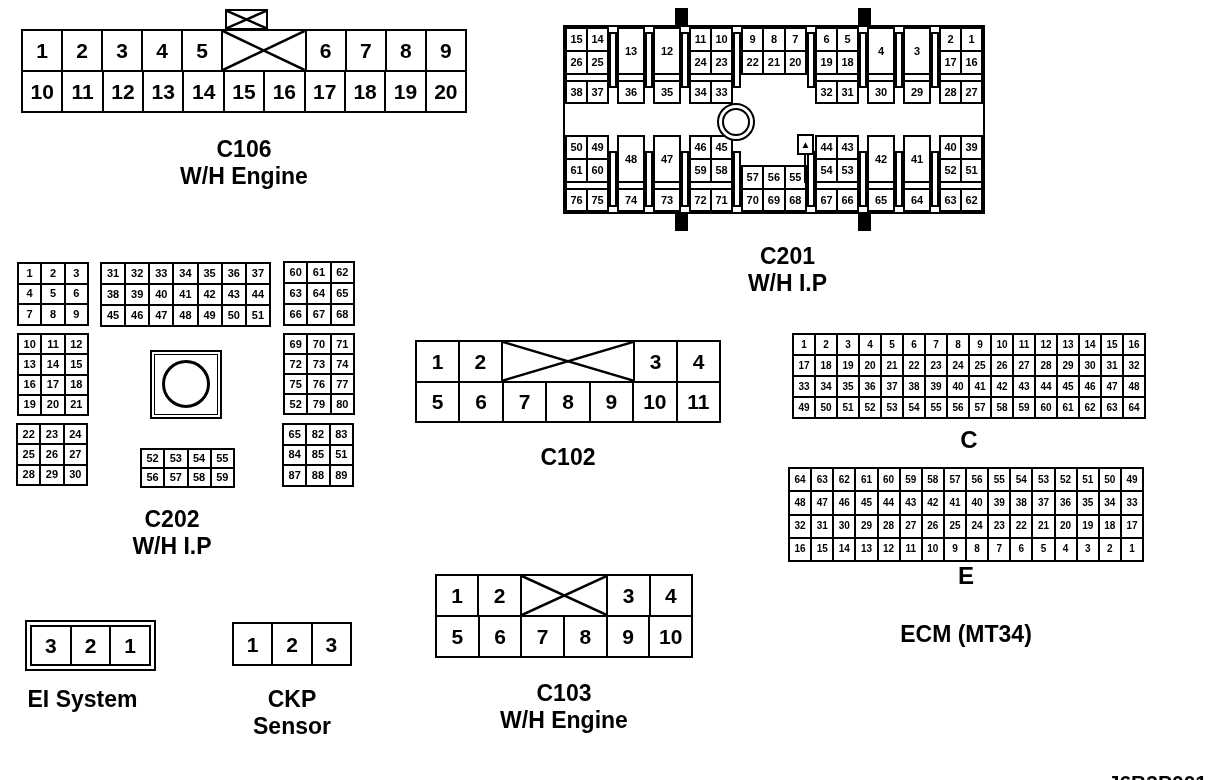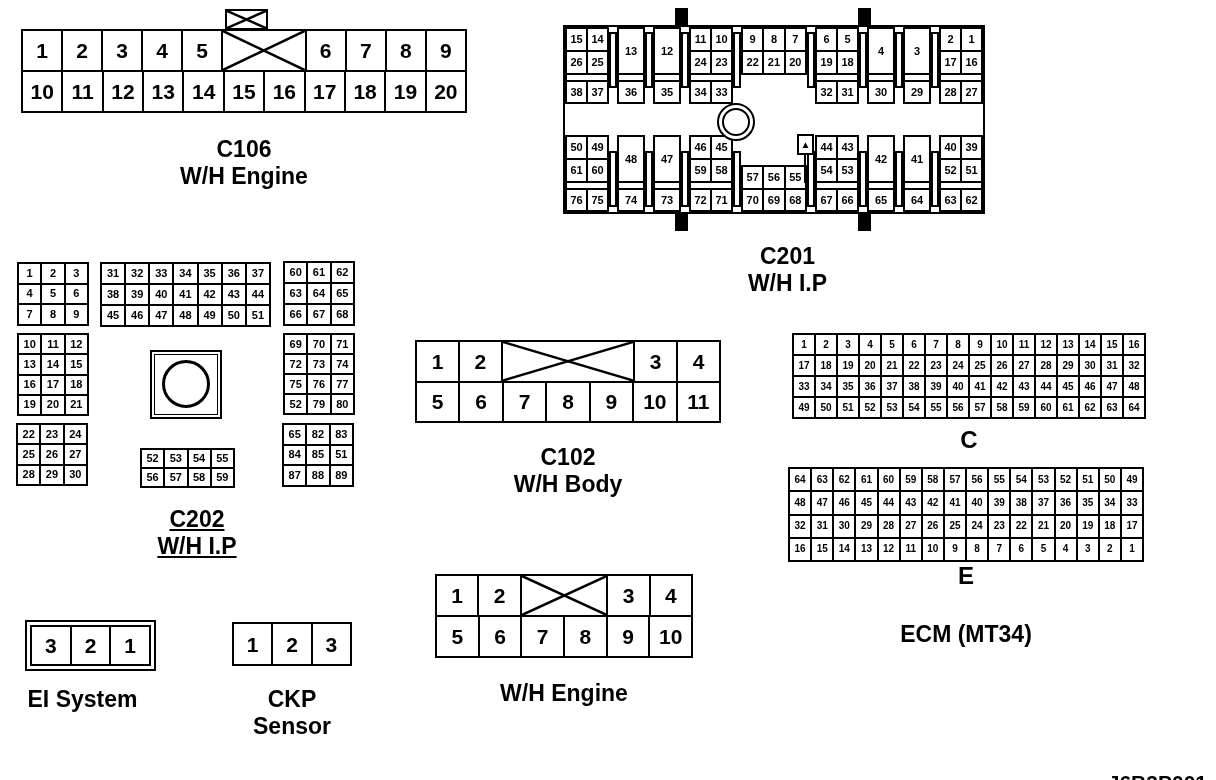--- a/index.html
+++ b/index.html
@@ -437,21 +437,21 @@
       <div class="c">65</div>
       <div class="c">82</div>
       <div class="c">83</div>
       <div class="c">84</div>
       <div class="c">85</div>
       <div class="c">51</div>
       <div class="c">87</div>
       <div class="c">88</div>
       <div class="c">89</div>
     </div>
-  <div class="lbl" style="left:112px;top:506px;width:170px;text-decoration:underline;">
+  <div class="lbl" style="left:87px;top:506px;width:170px;">
     <div>C202</div>
     <div>W/H I.P</div>
   </div>
 
   <div class="abs rowsflex bigcells" style="left:415px;top:340px;width:306px;height:83px;">
     <div class="frow">
       <div class="subcells" style="flex:2;grid-template-columns:repeat(2,1fr);">
           <div class="c">1</div>
           <div class="c">2</div>
         </div>
@@ -471,21 +471,20 @@
         <div class="c">6</div>
         <div class="c">7</div>
         <div class="c">8</div>
         <div class="c">9</div>
         <div class="c">10</div>
         <div class="c">11</div>
       </div>
   </div>
   <div class="lbl" style="left:415px;top:444px;width:306px;">
     <div>C102</div>
-    <div>W/H Body</div>
   </div>
 
   <div class="abs blackgrid ecmgrid cols16" style="left:792px;top:333px;width:354px;height:86px;">
       <div class="c">1</div>
       <div class="c">2</div>
       <div class="c">3</div>
       <div class="c">4</div>
       <div class="c">5</div>
       <div class="c">6</div>
       <div class="c">7</div>
@@ -644,20 +643,21 @@
     <div class="frow subcells" style="display:grid;grid-template-columns:repeat(6,1fr);">
         <div class="c">5</div>
         <div class="c">6</div>
         <div class="c">7</div>
         <div class="c">8</div>
         <div class="c">9</div>
         <div class="c">10</div>
       </div>
   </div>
   <div class="lbl" style="left:435px;top:680px;width:258px;">
+    <div>C103</div>
     <div>W/H Engine</div>
   </div>
 
   <div class="abs keybox" style="left:75px;top:606px;width:32px;height:15px;">
     <svg preserveAspectRatio="none">
         <line x1="0" y1="0" x2="100%" y2="100%"></line>
         <line x1="0" y1="100%" x2="100%" y2="0"></line>
       </svg>
   </div>
   <div class="abs" style="left:25px;top:620px;width:131px;height:51px;border:2px solid #000;padding:3px;">

